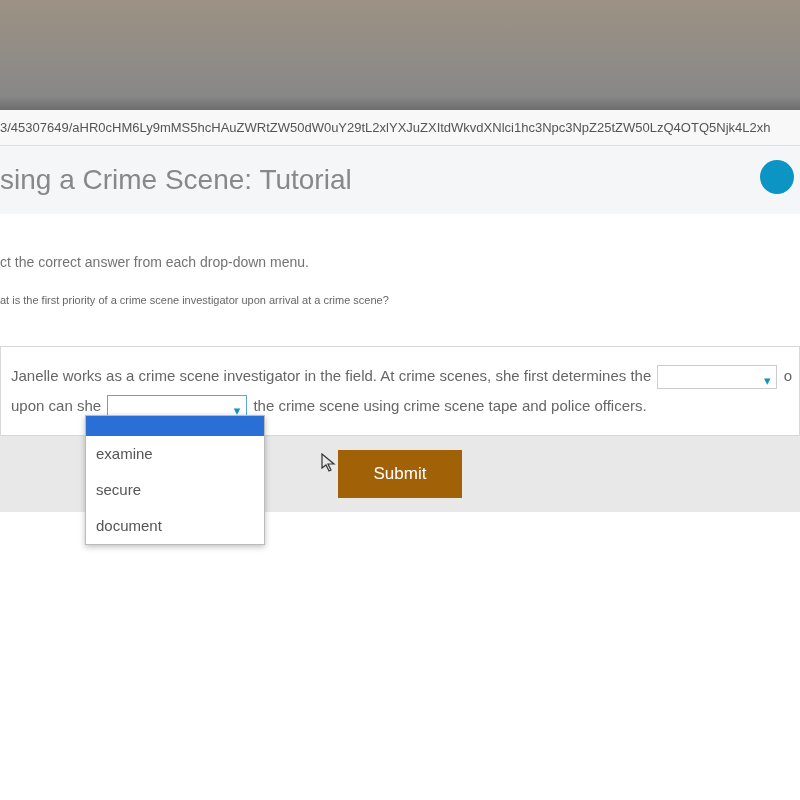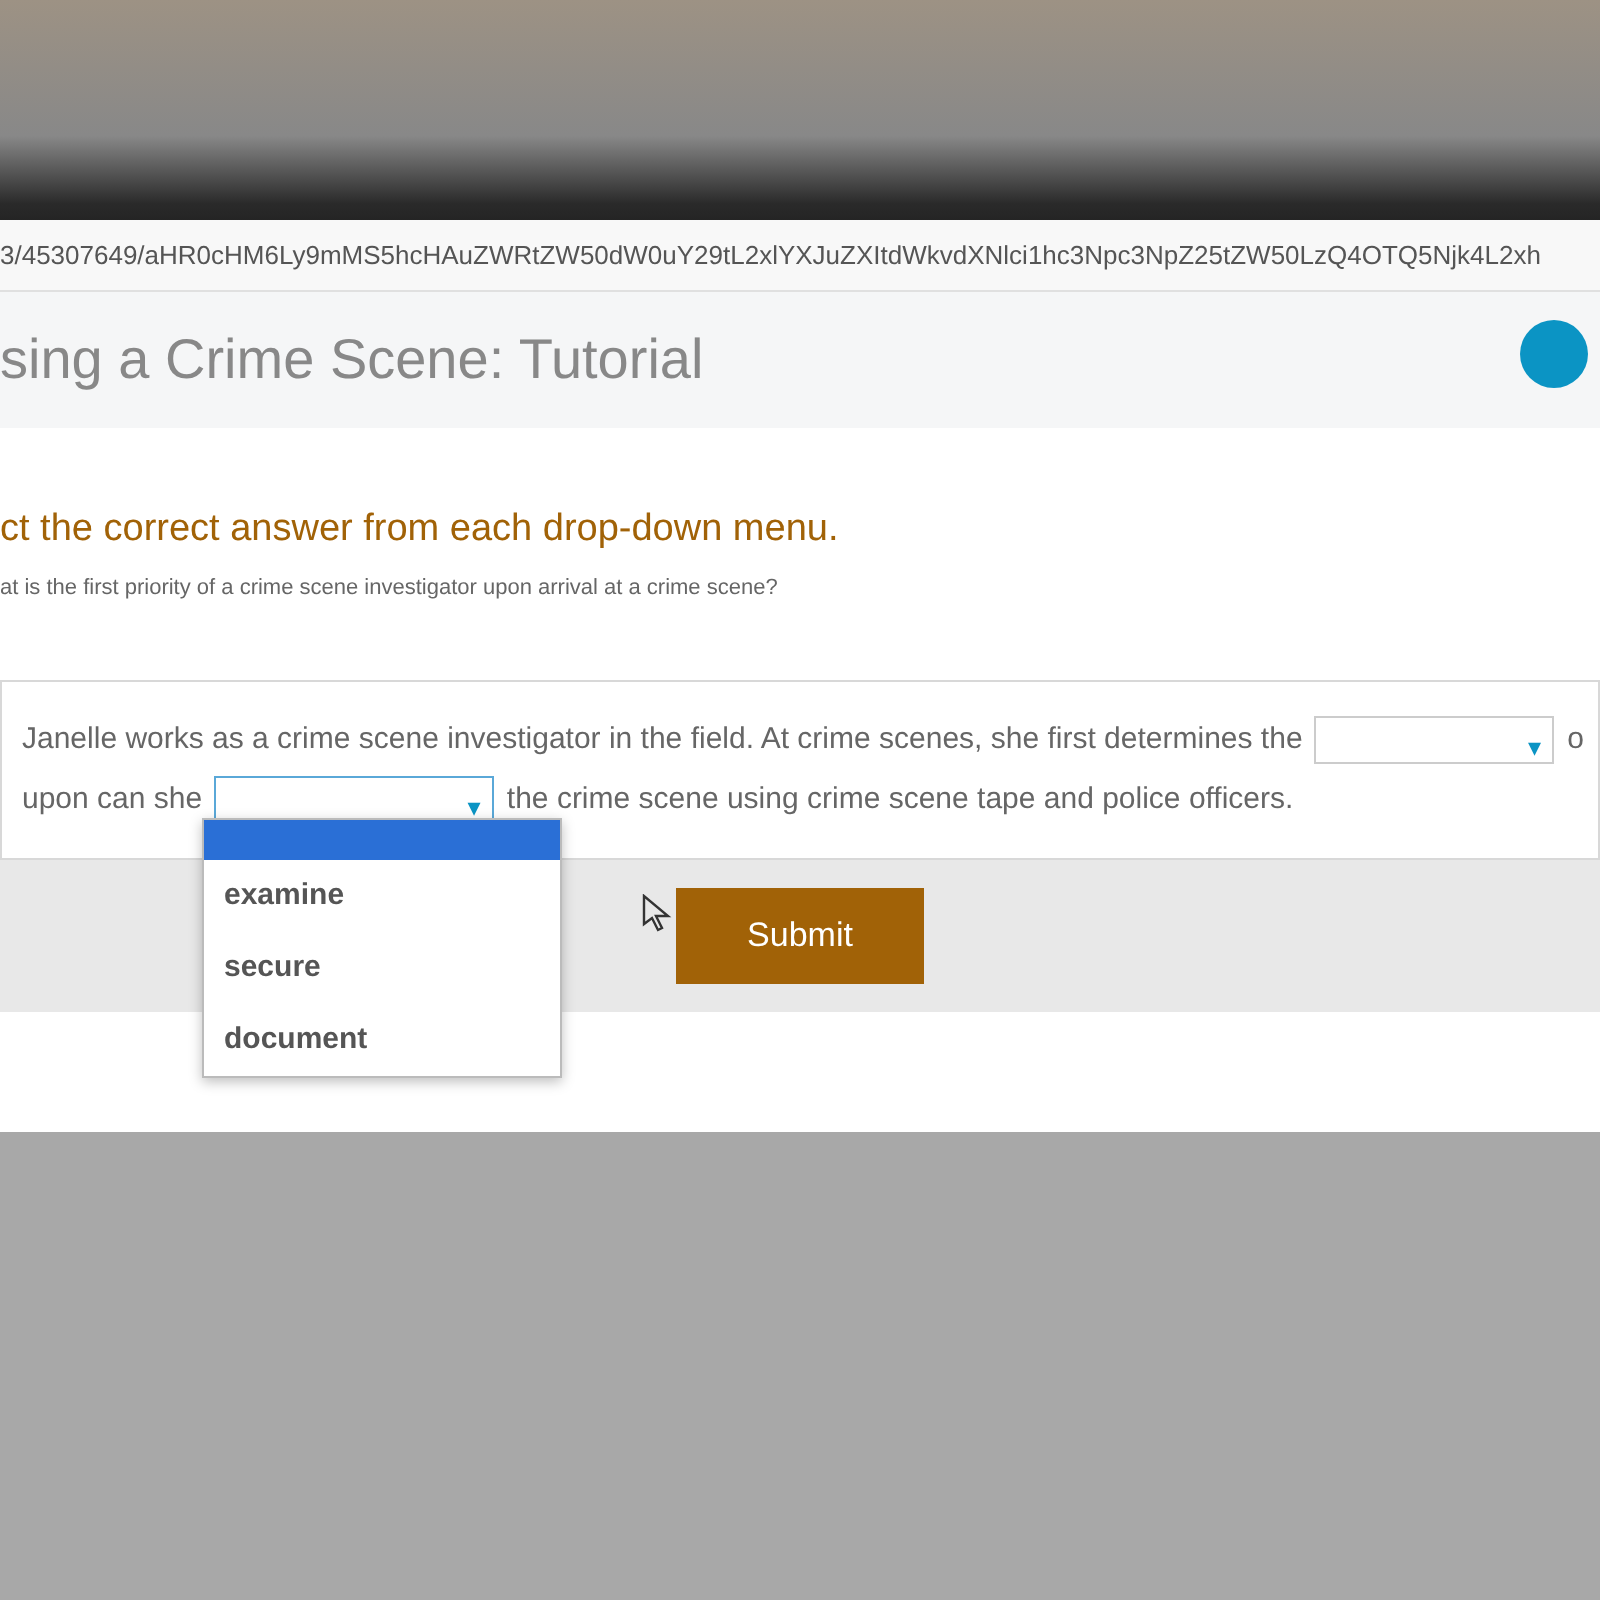--- a/index.html
+++ b/index.html
@@ -5,21 +5,21 @@
     * { margin: 0; padding: 0; box-sizing: border-box; }
     body {
       font-family: -apple-system, BlinkMacSystemFont, "Segoe UI", Arial, sans-serif;
       background: #a8a8a8;
       width: 800px;
       height: 800px;
       overflow: hidden;
     }
     .photo-frame {
       width: 800px;
-      height: 566px;
+      height: 800px;
       background: linear-gradient(180deg, #9d9284 0%, #888 12%, #2a2a2a 18%, #1a1a1a 22%);
       position: relative;
     }
     .screen {
       position: absolute;
       top: 110px;
       left: 0;
       right: 0;
       bottom: 0;
       background: #ffffff;
@@ -54,23 +54,23 @@
       padding: 40px 0 0 0;
       background: #fff;
     }
     .question-title {
       color: #e08a1e;
       font-size: 26px;
       font-weight: 400;
       margin-bottom: 18px;
     }
     .instruction {
-      color: #a16207;
-      font-size: 19px;
-      margin-bottom: 12px;
+      color: #737373;
+      font-size: 14px;
+      margin-bottom: 24px;
     }
     .prompt {
       color: #666;
       font-size: 11px;
       margin-bottom: 40px;
     }
     .question-box {
       border: 1px solid #d8d8d8;
       padding: 14px 2px 14px 10px;
       background: #fff;
@@ -114,27 +114,26 @@
       content: "▾";
       position: absolute;
       right: 6px;
       top: 2px;
       color: #0b94c4;
       font-size: 13px;
     }
     .dropdown-list {
       position: absolute;
       top: 68px;
-      left: 100px;
+      left: 84px;
       width: 180px;
       background: #fff;
       border: 1px solid #bbb;
       box-shadow: 0 2px 6px rgba(0,0,0,0.25);
       z-index: 100;
-      font-weight: bold;
     }
     .dropdown-list .blank-option {
       height: 20px;
       background: #2a6fd6;
     }
     .dropdown-list .option {
       padding: 3px 10px;
       font-size: 15px;
       color: #555;
       background: #fff;

